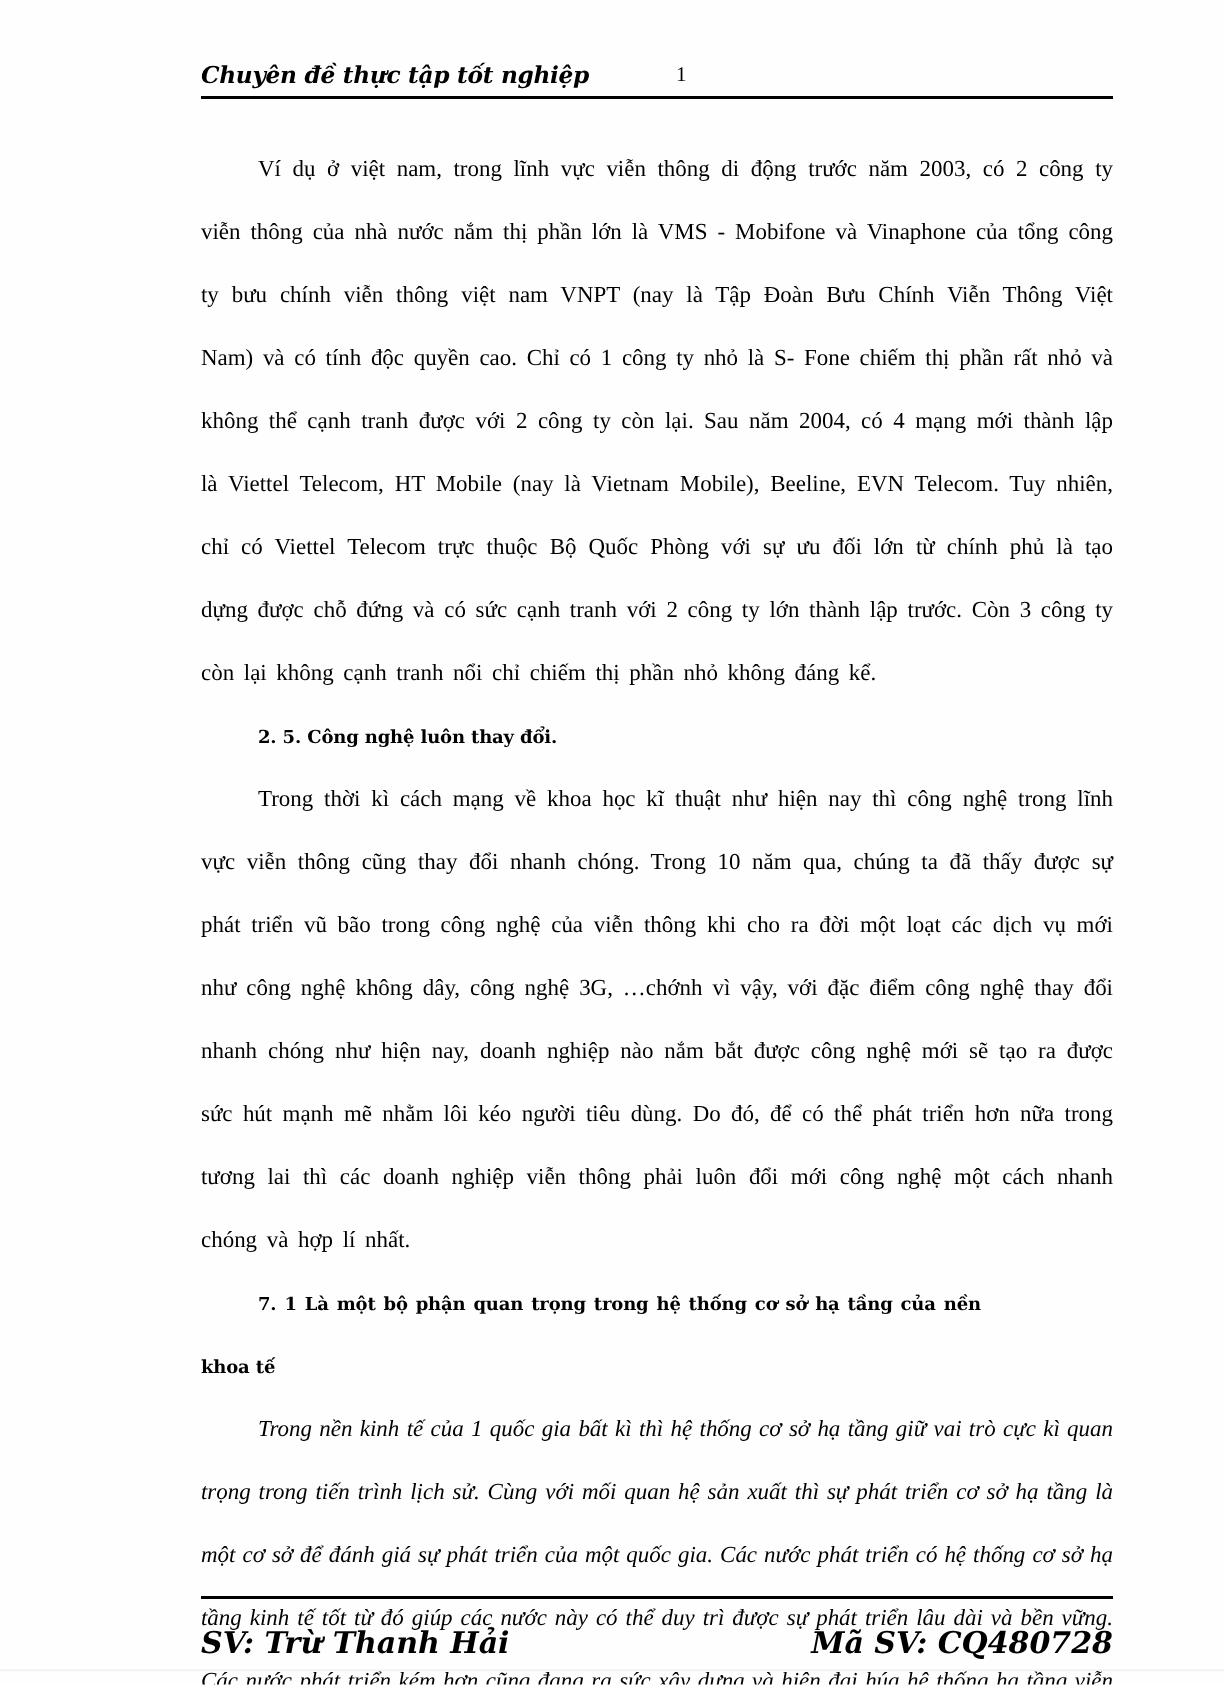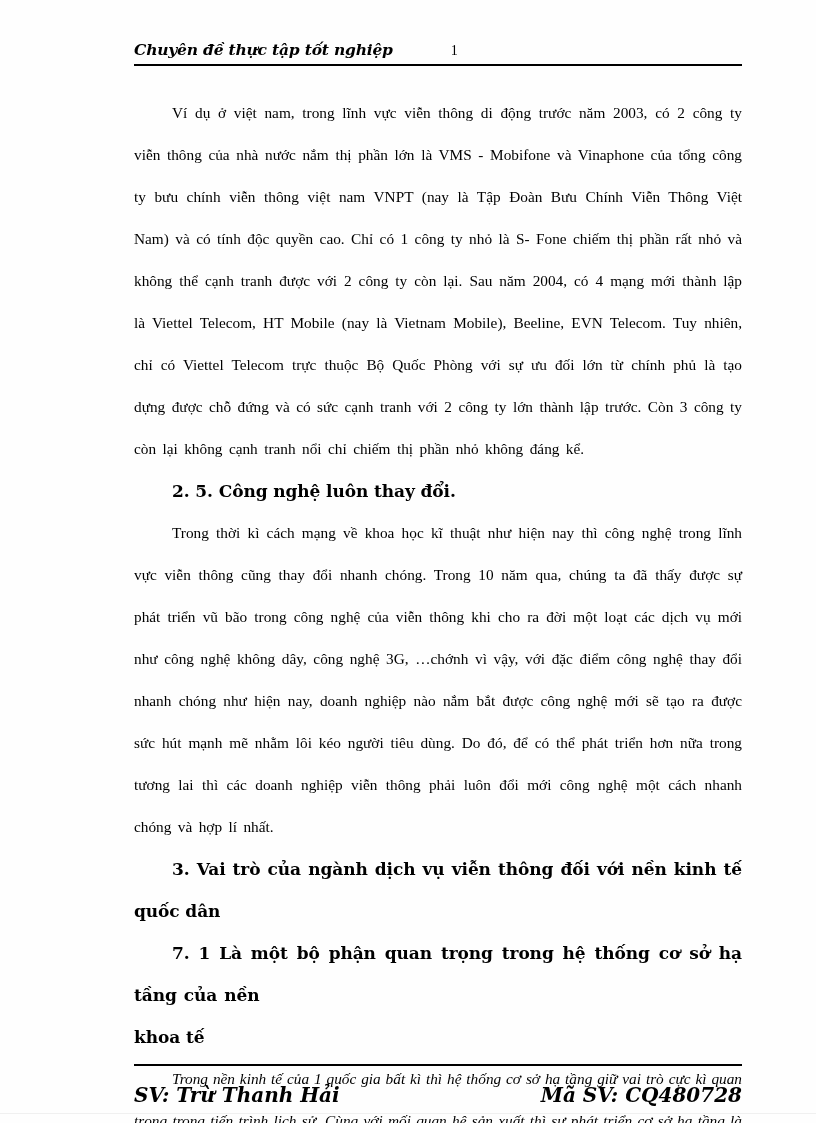--- a/index.html
+++ b/index.html
@@ -63,21 +63,21 @@
   p {
     margin: 0;
   }
   p.indent {
     text-indent: 38px;
   }
   p.heading {
     text-indent: 38px;
     font-weight: bold;
     font-family: "DejaVu Serif", serif;
-    font-size: 17px;
+    font-size: 12px;
     letter-spacing: -0.1px;
   }
   p.heading.cont {
     text-indent: 0;
   }
   .word-sp-1 { word-spacing: 1.2px; }
   .word-sp-2 { word-spacing: 2.6px; }
   .word-sp-3 { word-spacing: 0.4px; font-style: italic; }
   
   .footer {
@@ -122,21 +122,20 @@
     <div class="header">
       <div class="header-title">Chuyên đề thực tập tốt nghiệp</div>
       <div class="header-page">1</div>
     </div>
     <div class="header-rule"></div>
 
     <div class="body-text">
       <p class="indent word-sp-2">Ví dụ ở việt nam, trong lĩnh vực viễn thông di động trước năm 2003, có 2 công ty viễn thông của nhà nước nắm thị phần lớn là VMS - Mobifone và Vinaphone của tổng công ty bưu chính viễn thông việt nam VNPT (nay là Tập Đoàn Bưu Chính Viễn Thông Việt Nam) và có tính độc quyền cao. Chỉ có 1 công ty nhỏ là S- Fone chiếm thị phần rất nhỏ và không thể cạnh tranh được với 2 công ty còn lại. Sau năm 2004, có 4 mạng mới thành lập là Viettel Telecom, HT Mobile (nay là Vietnam Mobile), Beeline, EVN Telecom. Tuy nhiên, chỉ có Viettel Telecom trực thuộc Bộ Quốc Phòng với sự ưu đối lớn từ chính phủ là tạo dựng được chỗ đứng và có sức cạnh tranh với 2 công ty lớn thành lập trước. Còn 3 công ty còn lại không cạnh tranh nổi chỉ chiếm thị phần nhỏ không đáng kể.</p>
       <p class="heading">2. 5. Công nghệ luôn thay đổi.</p>
       <p class="indent word-sp-2">Trong thời kì cách mạng về khoa học kĩ thuật như hiện nay thì công nghệ trong lĩnh vực viễn thông cũng thay đổi nhanh chóng. Trong 10 năm qua, chúng ta đã thấy được sự phát triển vũ bão trong công nghệ của viễn thông khi cho ra đời một loạt các dịch vụ mới như công nghệ không dây, công nghệ 3G, …chớnh vì vậy, với đặc điểm công nghệ thay đổi nhanh chóng như hiện nay, doanh nghiệp nào nắm bắt được công nghệ mới sẽ tạo ra được sức hút mạnh mẽ nhằm lôi kéo người tiêu dùng. Do đó, để có thể phát triển hơn nữa trong tương lai thì các doanh nghiệp viễn thông phải luôn đổi mới công nghệ một cách nhanh chóng và hợp lí nhất.</p>
-      <p class="heading">3. Vai trò của ngành dịch vụ viễn thông đối với nền kinh tế quốc dân</p>
       <p class="heading word-sp-1">7. 1 Là một bộ phận quan trọng trong hệ thống cơ sở hạ tầng của nền</p>
       <p class="heading cont">khoa tế</p>
       <p class="indent word-sp-3">Trong nền kinh tế của 1 quốc gia bất kì thì hệ thống cơ sở hạ tầng giữ vai trò cực kì quan trọng trong tiến trình lịch sử. Cùng với mối quan hệ sản xuất thì sự phát triển cơ sở hạ tầng là một cơ sở để đánh giá sự phát triển của một quốc gia. Các nước phát triển có hệ thống cơ sở hạ tầng kinh tế tốt từ đó giúp các nước này có thể duy trì được sự phát triển lâu dài và bền vững. Các nước phát triển kém hơn cũng đang ra sức xây dựng và hiện đại húa hệ thống hạ tầng viễn thông của mình.</p>
     </div>
 
   </div>
 
   <div class="footer">
     <div class="footer-rule"></div>
     <div class="footer-row">

